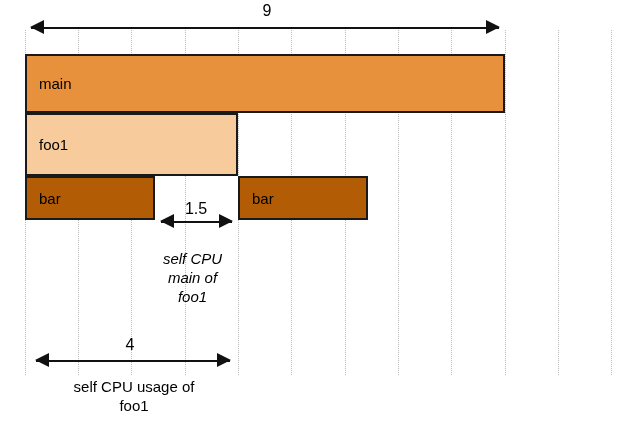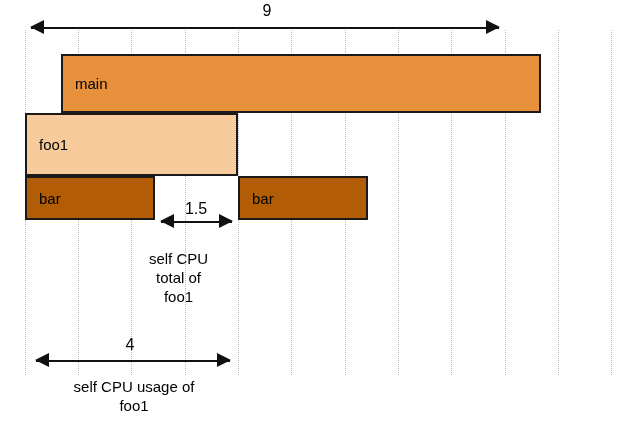--- a/index.html
+++ b/index.html
@@ -100,44 +100,44 @@
   <div class="gridline" style="left:558px;"></div>
   <div class="gridline" style="left:611px;"></div>
 
   <div class="value-label" style="left:235px; top:2px; width:64px;">9</div>
   <div class="measure" style="left:31px; top:27px; width:468px;">
     <div class="shaft"></div>
     <div class="head left"></div>
     <div class="head right"></div>
   </div>
 
-  <div class="frame" style="left:25px; top:54px; width:480px; height:59px; background:#E8913C;margin-left:36px;">
+  <div class="frame" style="left:25px; top:54px; width:480px; height:59px; background:#E8913C;">
     <span>main</span>
   </div>
 
   <div class="frame" style="left:25px; top:113px; width:213px; height:63px; background:#F7CB9B;">
     <span>foo1</span>
   </div>
 
   <div class="frame" style="left:25px; top:176px; width:130px; height:44px; background:#B35C06;">
     <span>bar</span>
   </div>
   <div class="frame" style="left:238px; top:176px; width:130px; height:44px; background:#B35C06;">
     <span>bar</span>
   </div>
 
   <div class="value-label" style="left:166px; top:200px; width:60px;">1.5</div>
   <div class="measure" style="left:161px; top:221px; width:71px;">
     <div class="shaft"></div>
     <div class="head left"></div>
     <div class="head right"></div>
   </div>
-  <div class="caption" style="left:115px; top:250px; width:127px;">
+  <div class="caption" style="left:129px; top:250px; width:127px;font-style:italic;">
     <div>self CPU</div>
-    <div>total of</div>
+    <div>main of</div>
     <div>foo1</div>
   </div>
 
   <div class="value-label" style="left:100px; top:336px; width:60px;">4</div>
   <div class="measure" style="left:36px; top:360px; width:194px;">
     <div class="shaft"></div>
     <div class="head left"></div>
     <div class="head right"></div>
   </div>
   <div class="caption" style="left:37px; top:378px; width:194px;">

